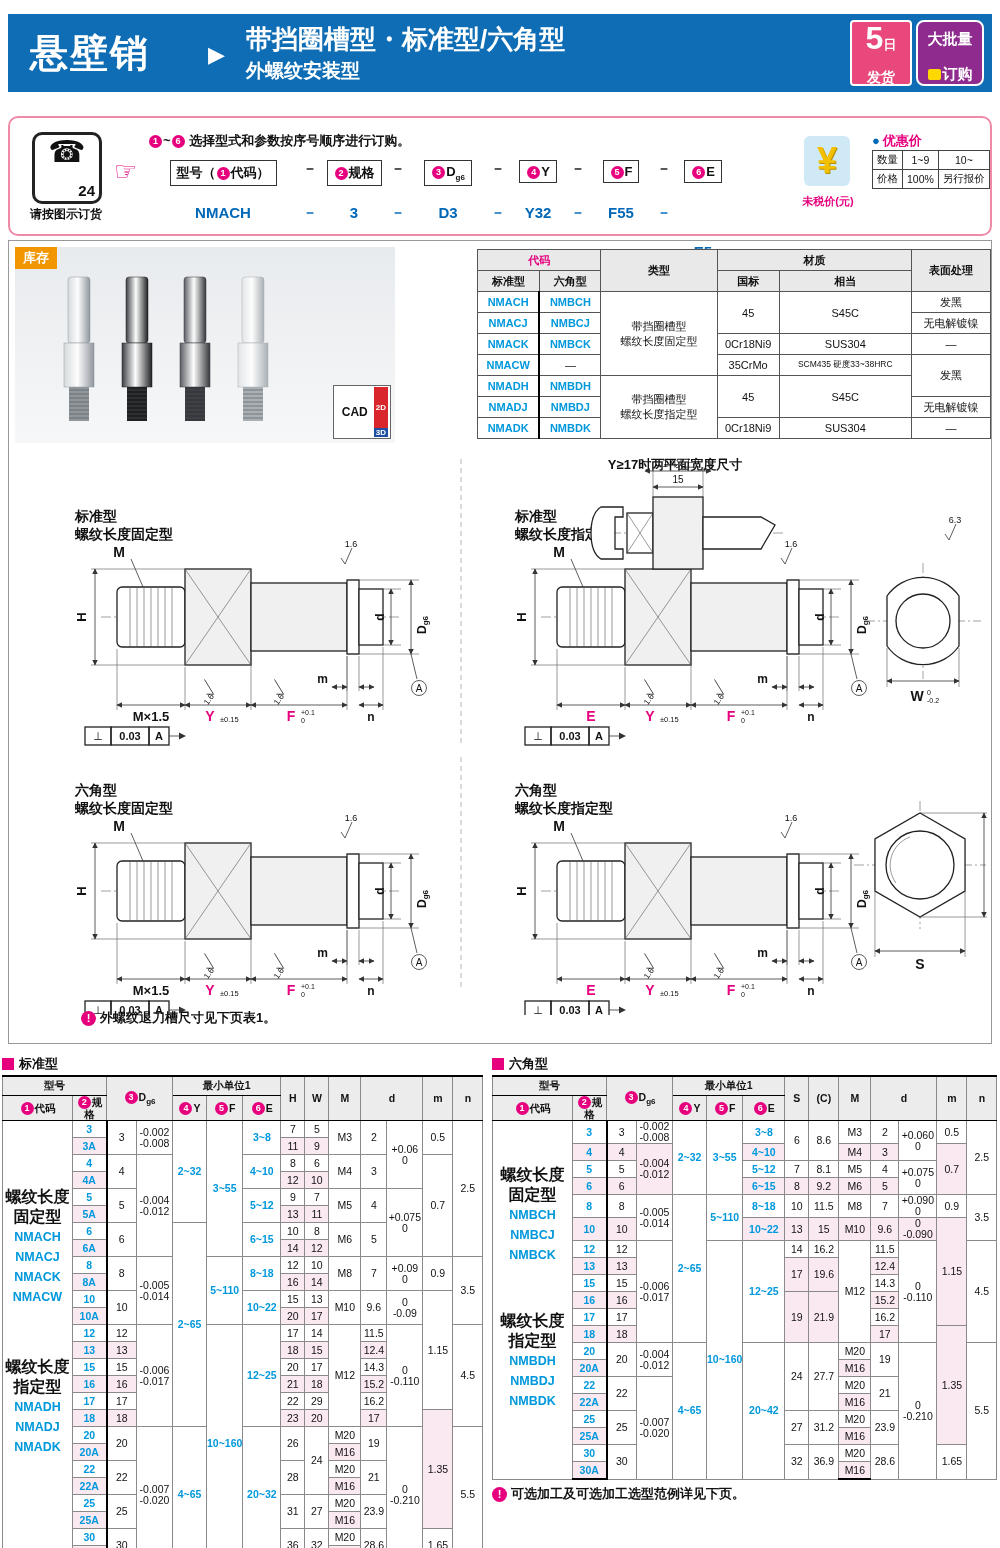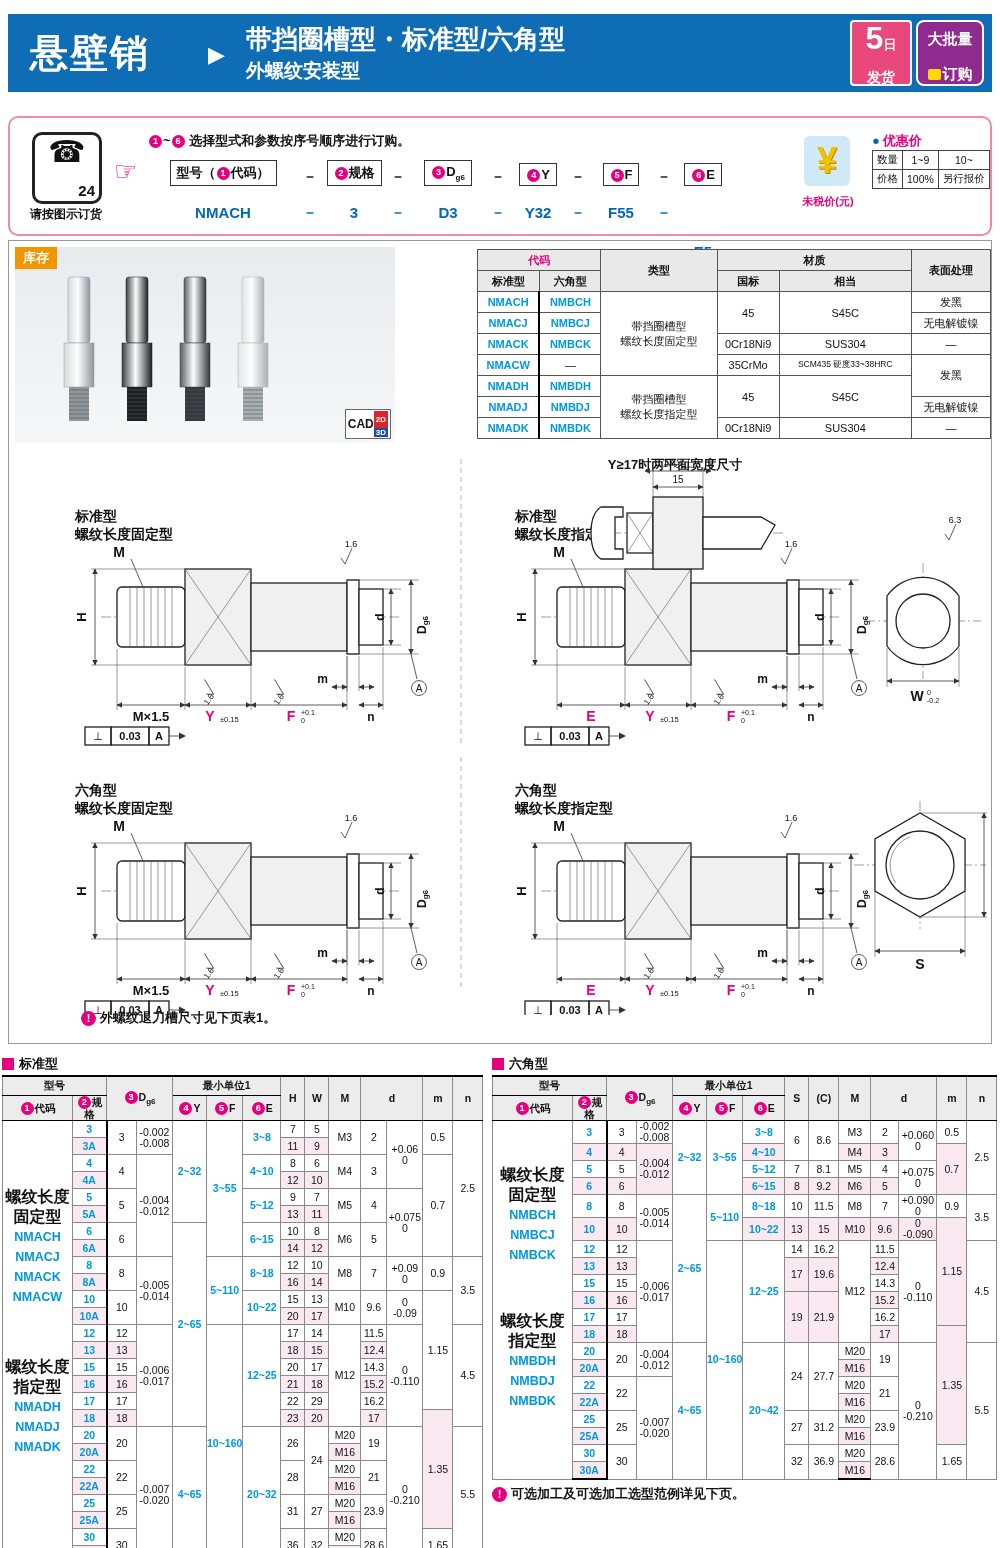--- a/index.html
+++ b/index.html
@@ -21,41 +21,41 @@
   .badge-bulk .l2{font-size:15px;font-weight:bold;margin-top:16px}
   .yico{display:inline-block;width:13px;height:11px;background:#ffd800;border-radius:2px;vertical-align:-1px;margin-right:2px}
   
   .order{left:8px;top:116px;width:980px;height:116px;border:2px solid #ef8aa6;border-radius:10px}
   .phone{position:absolute;left:22px;top:14px;width:64px;height:66px;border:3px solid #222;border-radius:10px;text-align:center}
   .phone .t{font-size:30px;line-height:1.1}
   .phone .n{position:absolute;right:4px;bottom:2px;font-size:15px;font-weight:bold}
   .phone-cap{position:absolute;left:6px;top:88px;width:100px;text-align:center;font-size:12px;font-weight:bold}
   .hand{position:absolute;left:104px;top:38px;font-size:26px;color:#e6007e;font-weight:bold}
   .instr{position:absolute;left:138px;top:14px;font-size:13px;font-weight:bold}
-  .partrow{position:absolute;left:138px;top:42px;display:flex;align-items:flex-end}
+  .partrow{position:absolute;left:138px;top:42px;display:flex;align-items:flex-start}
   .pcol{display:flex;flex-direction:column;align-items:center}
   .pbox{border:1.5px solid #333;background:#fff;padding:3px 6px;font-size:13px;font-weight:bold;white-space:nowrap}
   .psep{font-size:14px;font-weight:bold;margin:0 5px}
   .exrow{position:absolute;left:138px;top:86px;display:flex}
   .excell{color:#0068b7;font-weight:bold;font-size:15px;text-align:center}
   .exsep{width:24px;text-align:center;color:#0068b7;font-weight:bold;font-size:14px}
   .ytile{position:absolute;left:794px;top:18px;width:46px;height:50px;background:#cfe9f7;border-radius:6px;text-align:center;line-height:50px;font-size:36px;font-weight:bold;color:#f3c000;text-shadow:1px 1px 0 #b98f00}
   .ynote{position:absolute;left:782px;top:76px;width:72px;text-align:center;font-size:11px;font-weight:bold;color:#e6007e}
   .ptitle{position:absolute;left:862px;top:14px;font-size:13px;font-weight:bold;color:#e6007e}
   .pdot{color:#0068b7;margin-right:3px}
   .ptable{position:absolute;left:862px;top:32px;border-collapse:collapse}
   .ptable td{border:1px solid #444;font-size:10.5px;padding:2px 4px;text-align:center;background:#fff}
   
   .mainbox{left:8px;top:240px;width:982px;height:802px;border:1px solid #999}
   .photo{position:absolute;left:6px;top:6px;width:380px;height:196px;background:linear-gradient(#e8ebee,#f6f7f8)}
   .stock{position:absolute;left:0;top:0;background:#f29600;color:#fff;font-size:13px;font-weight:bold;padding:2px 8px}
   .cad{position:absolute;right:4px;bottom:4px;display:flex;align-items:center;border:1px solid #666;background:#fff;padding:1px 2px}
-  .cad .c{font-size:12px;font-weight:bold;margin:0 0}
+  .cad .c{font-size:12px;font-weight:bold;margin:0 6px}
   .cad .dd{display:flex;flex-direction:column}
-  .cad .d2{background:#d8262c;color:#fff;font-size:8px;font-weight:bold;padding:4px 2px}
+  .cad .d2{background:#d8262c;color:#fff;font-size:8px;font-weight:bold;padding:16px 2px}
   .cad .d3{background:#1d50a2;color:#fff;font-size:8px;font-weight:bold;padding:0 2px}
   
   .mtbl{position:absolute;left:468px;top:8px;border-collapse:collapse}
   .mtbl th,.mtbl td{border:1px solid #555;font-size:11px;text-align:center;padding:1px 2px;height:18px}
   .mtbl th{background:#e9e9e9;font-weight:bold}
   .mtbl .c-spec{color:#0098dc;font-weight:bold}
   .mtbl .mag{color:#e6007e}
   .mtbl .c-sm{font-size:8.5px}
   table{border-collapse:collapse}
   

